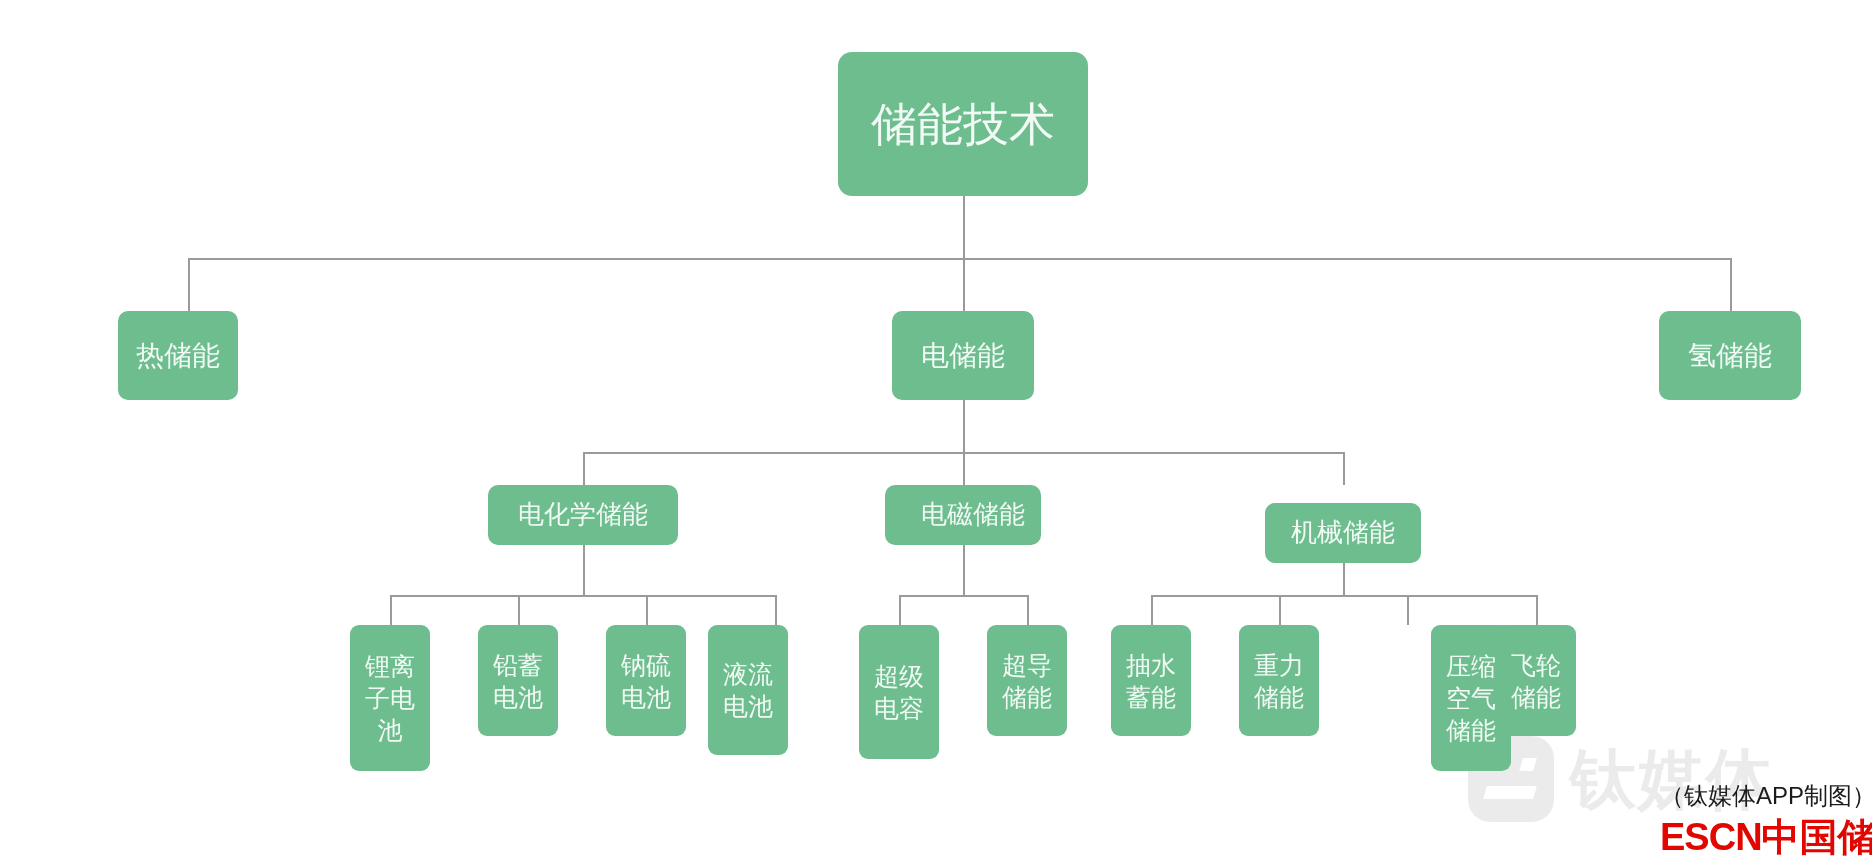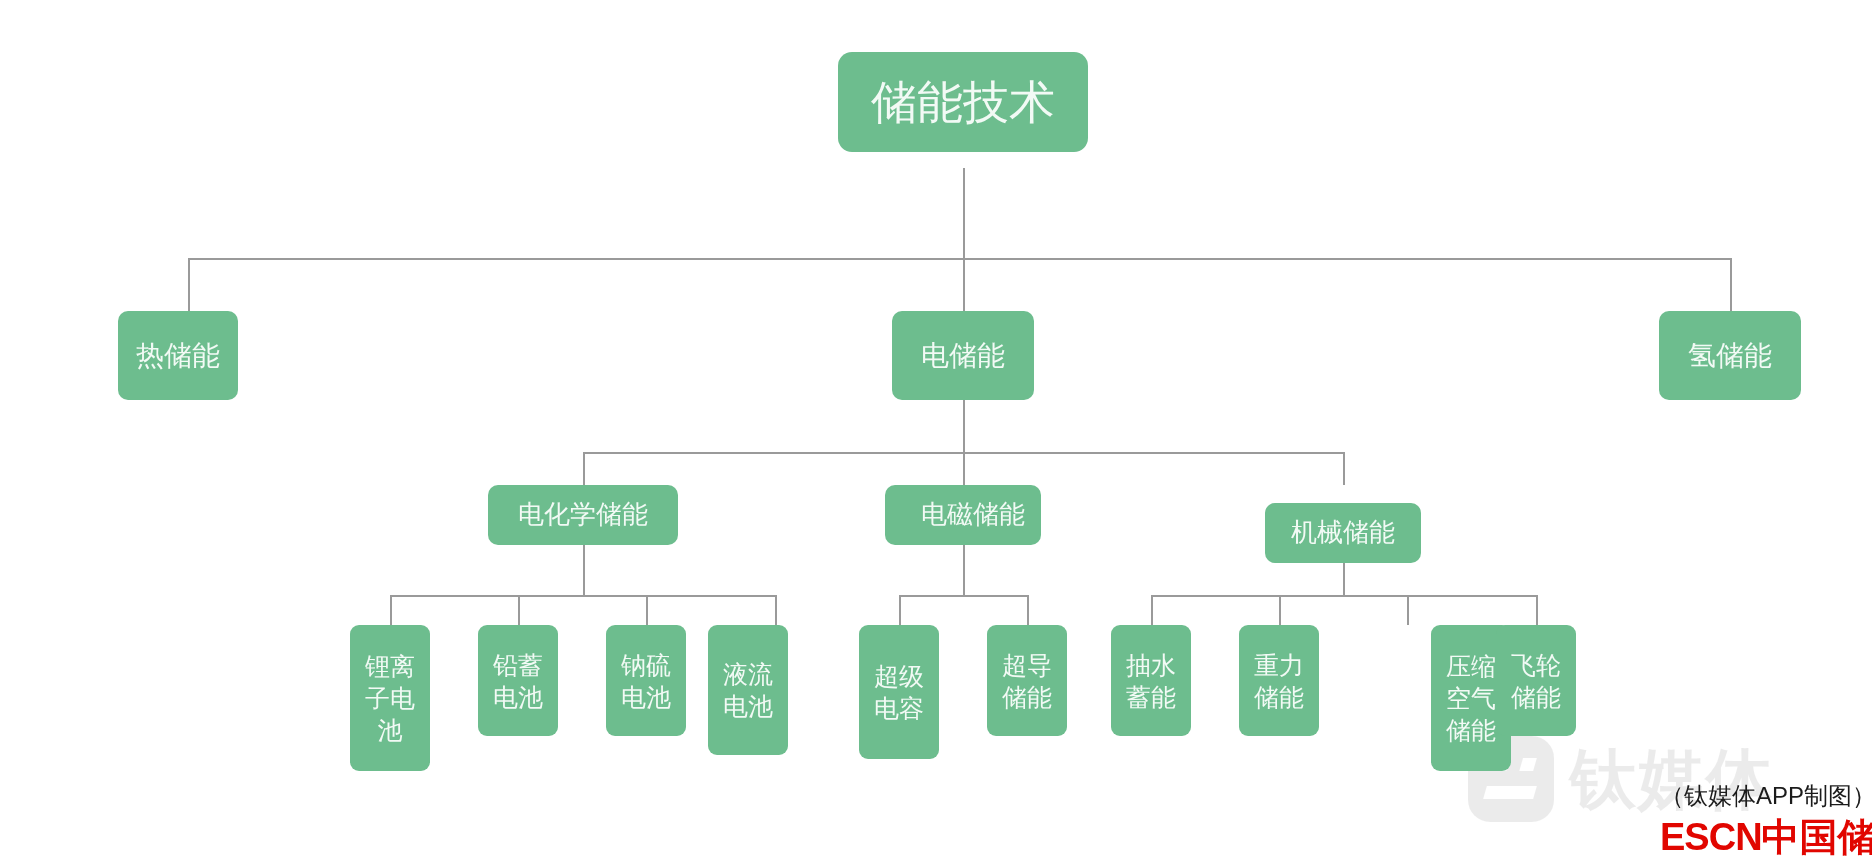--- a/index.html
+++ b/index.html
@@ -119,21 +119,21 @@
   <div class="ln ln-v" style="left:899px;top:595px;height:30px;"></div>
   <div class="ln ln-v" style="left:1027px;top:595px;height:30px;"></div>
 
   <div class="ln ln-v" style="left:1343px;top:545px;height:50px;"></div>
   <div class="ln ln-h" style="left:1151px;top:595px;width:387px;"></div>
   <div class="ln ln-v" style="left:1151px;top:595px;height:30px;"></div>
   <div class="ln ln-v" style="left:1279px;top:595px;height:30px;"></div>
   <div class="ln ln-v" style="left:1407px;top:595px;height:30px;"></div>
   <div class="ln ln-v" style="left:1536px;top:595px;height:30px;"></div>
 
-  <div class="node n-root" style="left:838px;top:52px;width:250px;height:100px;">储能技术</div>
+  <div class="node n-root" style="left:838px;top:52px;width:250px;height:144px;">储能技术</div>
 
   <div class="node n-l2" style="left:118px;top:311px;width:120px;height:89px;">热储能</div>
   <div class="node n-l2" style="left:892px;top:311px;width:142px;height:89px;">电储能</div>
   <div class="node n-l2" style="left:1659px;top:311px;width:142px;height:89px;">氢储能</div>
 
   <div class="node n-l3" style="left:488px;top:485px;width:190px;height:60px;">电化学储能</div>
   <div class="node n-l3" style="left:885px;top:485px;width:156px;height:60px;padding-left:20px;">电磁储能</div>
   <div class="node n-l3" style="left:1265px;top:485px;width:156px;height:60px;margin-top:18px;">机械储能</div>
 
   <div class="node n-leaf" style="left:350px;top:625px;width:80px;height:146px;">锂离

